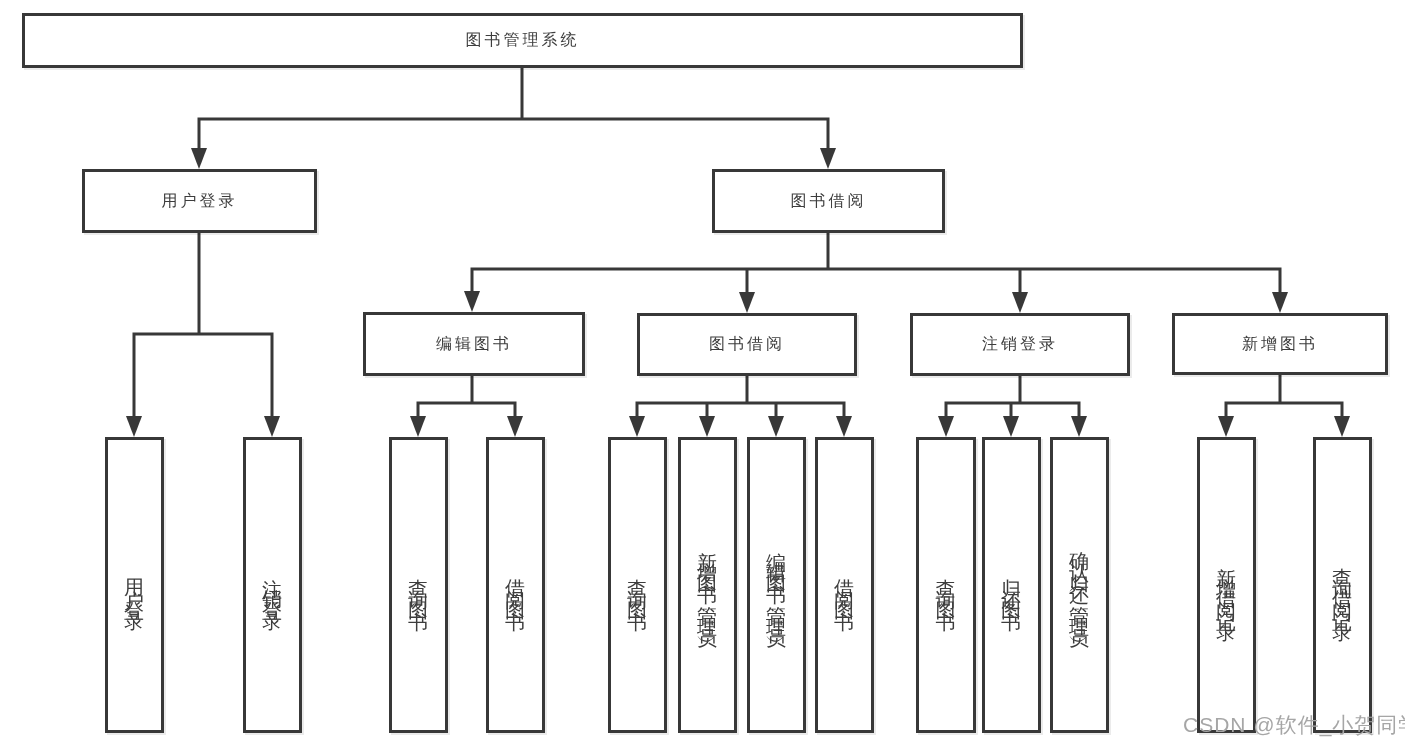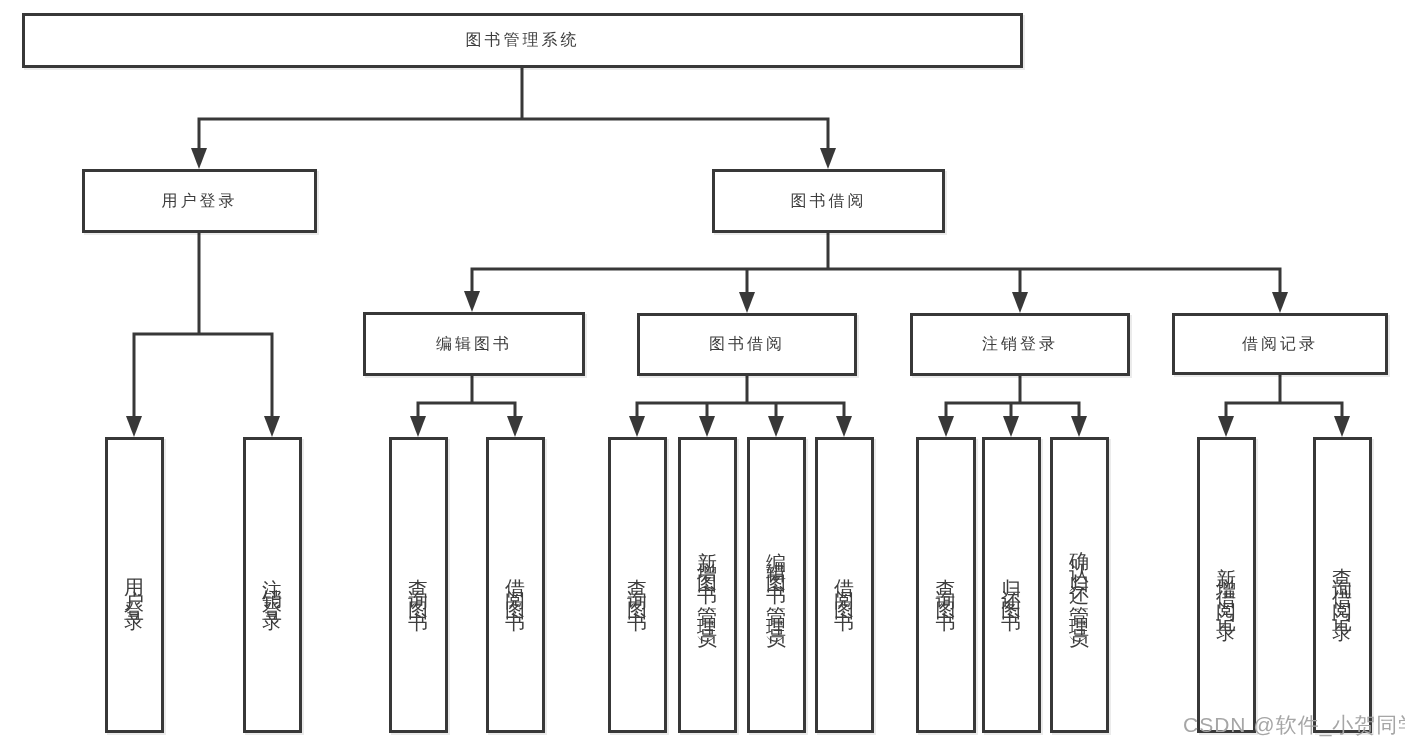--- a/index.html
+++ b/index.html
@@ -90,21 +90,21 @@
   <div class="box" style="left:363px; top:312px; width:222px; height:64px;">
     <span class="hlabel">编辑图书</span>
   </div>
   <div class="box" style="left:637px; top:313px; width:220px; height:63px;">
     <span class="hlabel">图书借阅</span>
   </div>
   <div class="box" style="left:910px; top:313px; width:220px; height:63px;">
     <span class="hlabel">注销登录</span>
   </div>
   <div class="box" style="left:1172px; top:313px; width:216px; height:62px;">
-    <span class="hlabel">借阅记录</span>
+    <span class="hlabel">新增图书</span>
   </div>
 
   <div class="box" style="left:105px; top:437px; width:59px; height:296px;">
     <span class="vlabel">用户登录</span>
   </div>
   <div class="box" style="left:243px; top:437px; width:59px; height:296px;">
     <span class="vlabel">注销登录</span>
   </div>
 
   <div class="box" style="left:389px; top:437px; width:59px; height:296px;">

